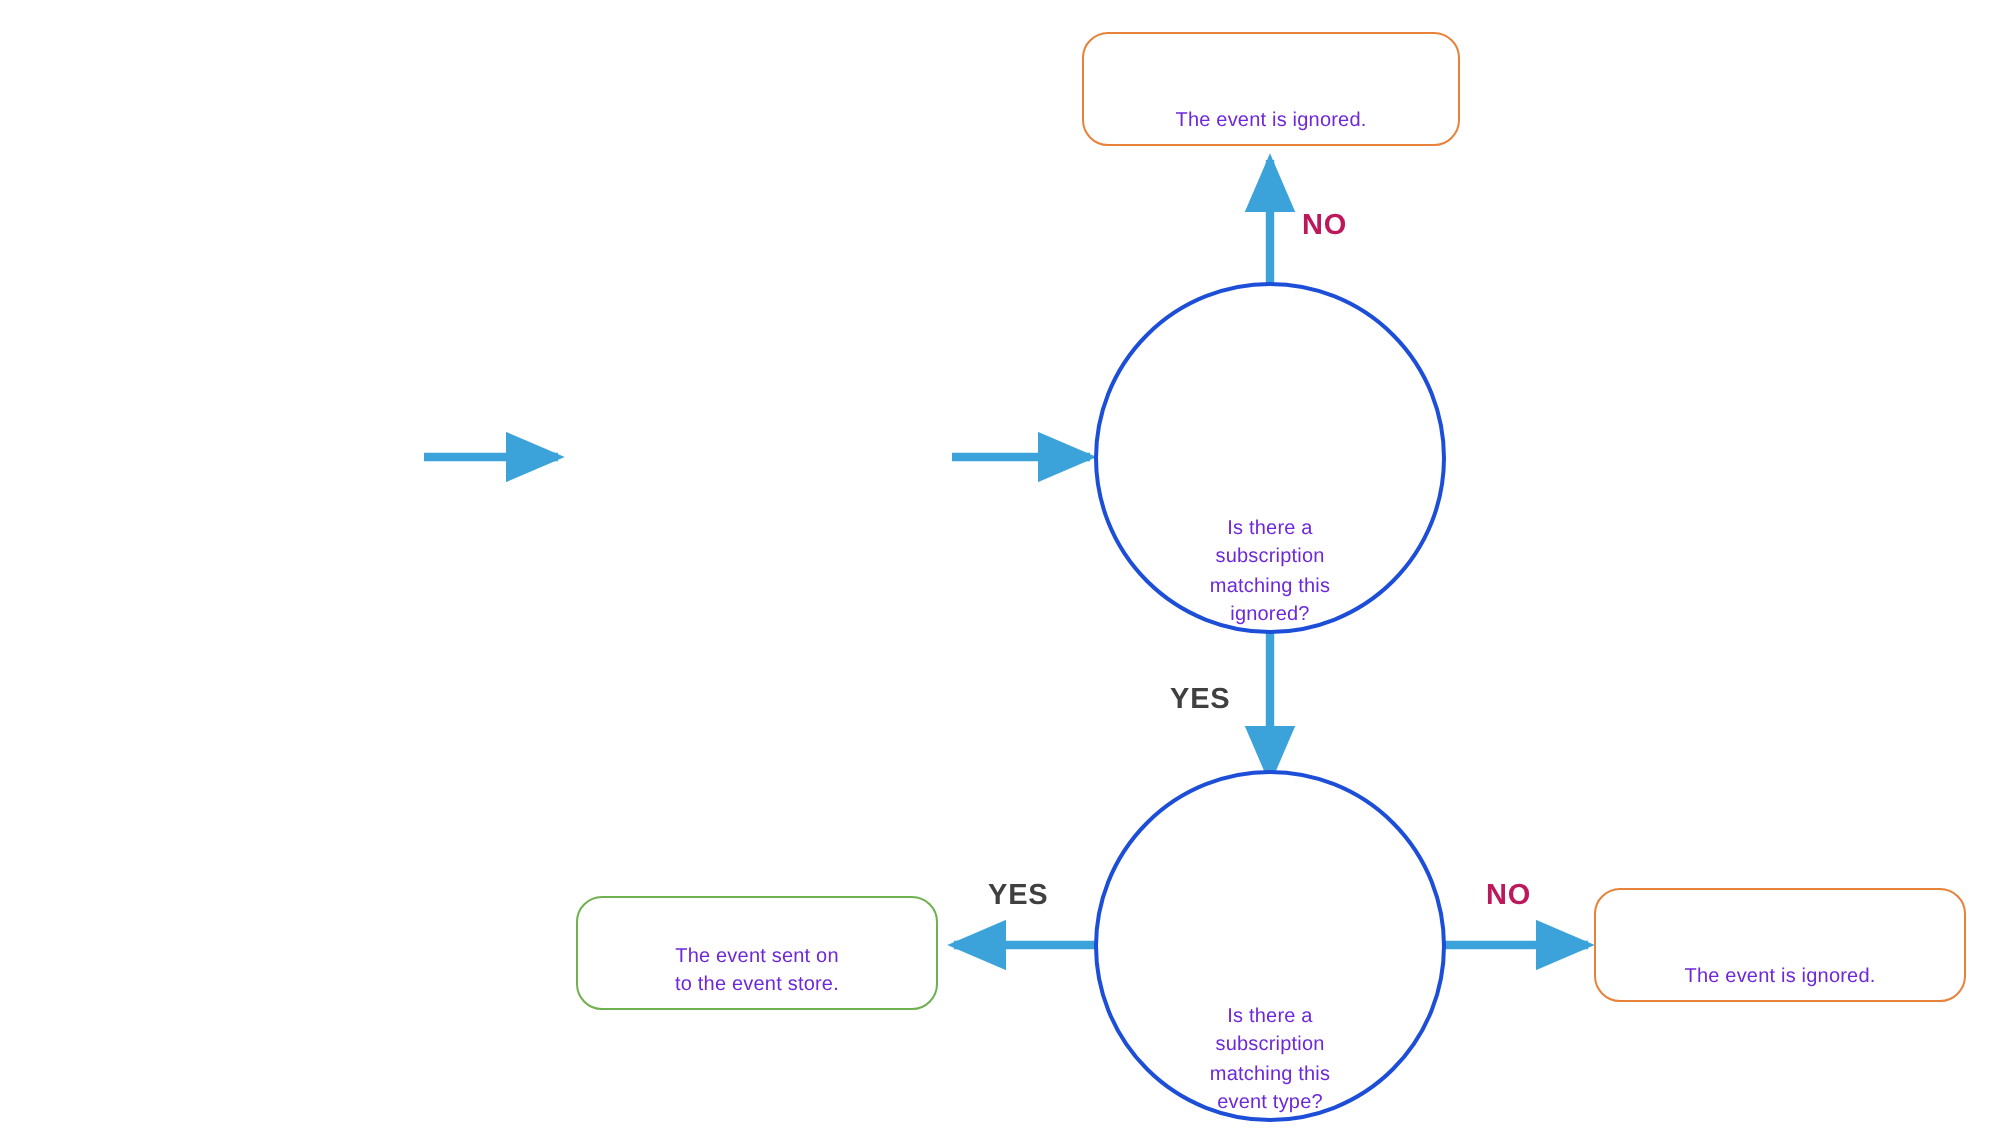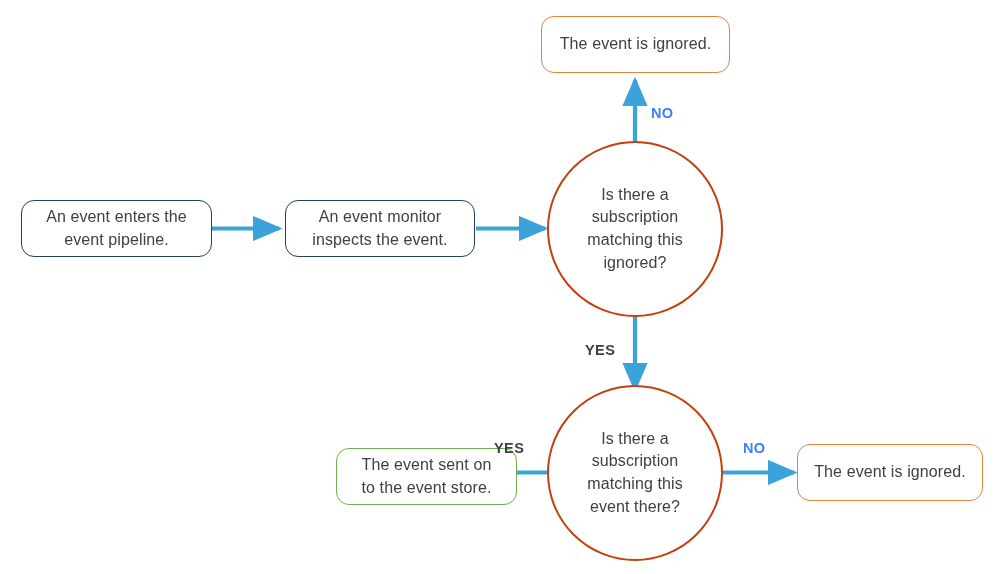--- a/index.html
+++ b/index.html
@@ -22,51 +22,51 @@
     left: 0;
     top: 0;
     width: 1005px;
     height: 574px;
     pointer-events: none;
   }
   .node {
     position: absolute;
     box-sizing: border-box;
     display: flex;
-    align-items: center;
+    align-items: flex-end;
     justify-content: center;
     text-align: center;
     background: #ffffff;
-    color: #404040;
-    font-size: 16px;
+    color: #6d28d9;
+    font-size: 10px;
     line-height: 1.42;
     letter-spacing: 0.1px;
   }
   .box {
     border-radius: 13px;
     border-width: 1.9px;
     border-style: solid;
     padding: 4px 10px;
   }
   .box-navy  { border-color: #20405e; }
   .box-orange{ border-color: #e8813a; }
   .box-green { border-color: #6fb050; }
   .circle {
     border-radius: 50%;
-    border: 2px solid #c2410c;
+    border: 2px solid #1d4ed8;
     padding: 0 18px;
   }
   .edge-label {
     position: absolute;
     font-size: 14.5px;
     font-weight: bold;
     letter-spacing: 0.4px;
     white-space: nowrap;
   }
-  .label-no  { color: #3b82f6; }
+  .label-no  { color: #be185d; }
   .label-yes { color: #404040; }
 </style>
 </head>
 <body>
 
 <div id="canvas">
 
   <svg class="edges" viewBox="0 0 1005 574" xmlns="http://www.w3.org/2000/svg">
     <defs>
       <marker id="arrowhead" markerWidth="7" markerHeight="6" refX="6.2" refY="3" orient="auto" markerUnits="strokeWidth">
@@ -80,61 +80,49 @@
 
     <line x1="635" y1="148" x2="635" y2="80" stroke="#3ba3da" stroke-width="4.2" marker-end="url(#arrowhead)"></line>
 
     <line x1="635" y1="310" x2="635" y2="389" stroke="#3ba3da" stroke-width="4.2" marker-end="url(#arrowhead)"></line>
 
     <line x1="553" y1="472.5" x2="477" y2="472.5" stroke="#3ba3da" stroke-width="4.2" marker-end="url(#arrowhead)"></line>
 
     <line x1="718" y1="472.5" x2="794" y2="472.5" stroke="#3ba3da" stroke-width="4.2" marker-end="url(#arrowhead)"></line>
   </svg>
 
-  <div class="node box box-navy" style="left:21px; top:200px; width:191px; height:57px;">
-    <span>
-      <span>An event enters the</span><br>
-      <span>event pipeline.</span>
-    </span>
-  </div>
 
-  <div class="node box box-navy" style="left:285px; top:200px; width:190px; height:57px;">
-    <span>
-      <span>An event monitor</span><br>
-      <span>inspects the event.</span>
-    </span>
-  </div>
 
   <div class="node circle" style="left:547px; top:141px; width:176px; height:176px;">
     <span>
       <span>Is there a</span><br>
       <span>subscription</span><br>
       <span>matching this</span><br>
       <span>ignored?</span>
     </span>
   </div>
 
   <div class="node circle" style="left:547px; top:385px; width:176px; height:176px;">
     <span>
       <span>Is there a</span><br>
       <span>subscription</span><br>
       <span>matching this</span><br>
-      <span>event there?</span>
+      <span>event type?</span>
     </span>
   </div>
 
   <div class="node box box-orange" style="left:541px; top:16px; width:189px; height:57px;">
     <span>The event is ignored.</span>
   </div>
 
   <div class="node box box-orange" style="left:797px; top:444px; width:186px; height:57px;">
     <span>The event is ignored.</span>
   </div>
 
-  <div class="node box box-green" style="left:288px; top:448px; width:181px; height:57px;margin-left:48px;">
+  <div class="node box box-green" style="left:288px; top:448px; width:181px; height:57px;">
     <span>
       <span>The event sent on</span><br>
       <span>to the event store.</span>
     </span>
   </div>
 
   <div class="edge-label label-no" style="left:651px; top:105px;">NO</div>
 
   <div class="edge-label label-yes" style="left:585px; top:342px;">YES</div>
 

